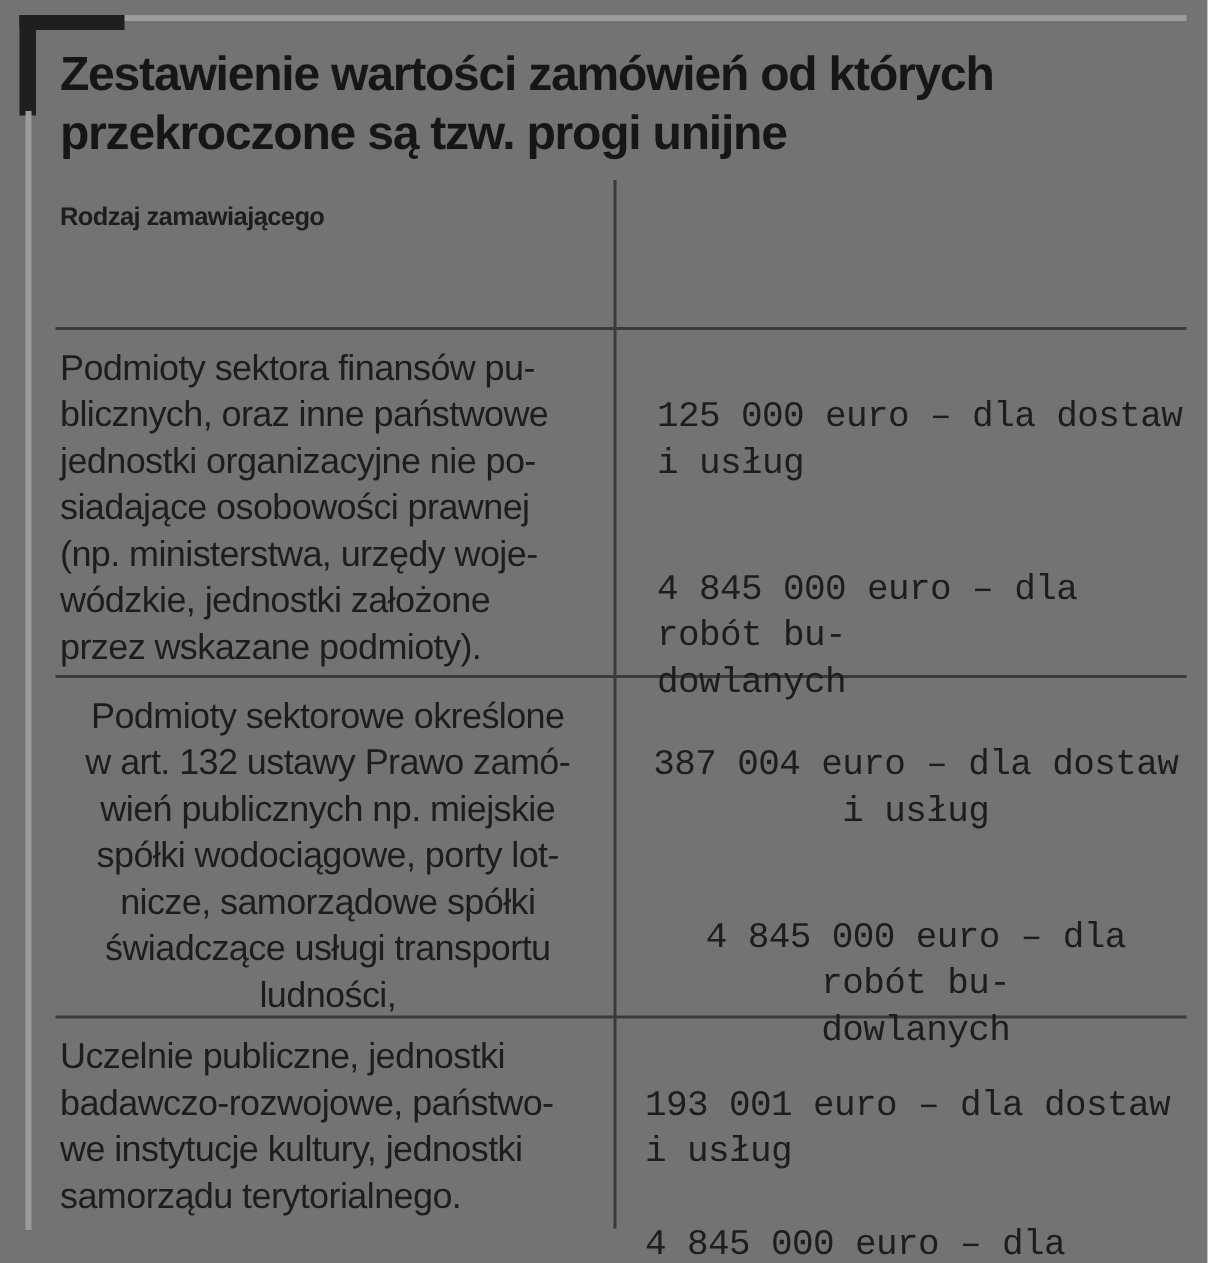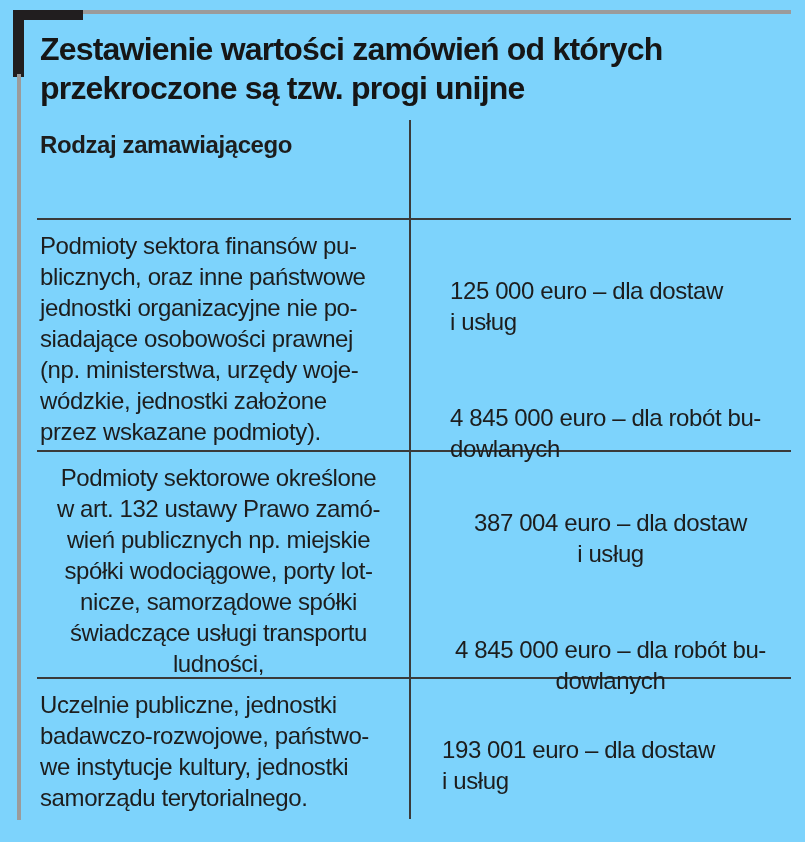--- a/index.html
+++ b/index.html
@@ -5,21 +5,21 @@
   :root{
     --rule-gray:#9b9b9b;
     --rule-dark:#3a3a3a;
     --ink:#1d1d1d;
     --bracket:#211e1f;
   }
   html,body{margin:0;padding:0;background:#ffffff;}
   .page{
     position:relative;
     width:805px;height:842px;
-    background:#7dd3fc;
+    background:#737373;
     overflow:hidden;
     font-family:"Liberation Sans","DejaVu Sans",sans-serif;
     color:var(--ink);
   }
   
   .top-rule{position:absolute;left:80px;top:10px;width:711px;height:4px;background:var(--rule-gray);}
   .bracket-h{position:absolute;left:13px;top:10px;width:70px;height:10px;background:var(--bracket);}
   .bracket-v{position:absolute;left:13px;top:10px;width:11px;height:67px;background:var(--bracket);}
   .left-rule{position:absolute;left:17px;top:74px;width:4px;height:746px;background:var(--rule-gray);}
 
@@ -35,22 +35,22 @@
   .row.header{height:98px;}
   .row.r1{height:232px;gap:16px;}
   .row.r2{height:227px;text-align:center;}
   .row.r3{height:142px;}
   .cell{box-sizing:border-box;white-space:pre-line;}
   .cell.left{width:372px;padding:10px 12px 0 3px;}
   .cell.right{width:382px;padding:12px 0 0 21px;}
   .cell, .cell div{
     font-size:24px;line-height:31px;letter-spacing:-0.4px;
   }
-  .th{font-weight:bold;line-height:30px;padding-top:3px;font-size:24px;}
-  .cell.right .val{margin:12px;}
+  .th{font-weight:bold;line-height:30px;padding-top:3px;font-size:17px;}
+  .cell.right .val{margin:0;font-family:Liberation Mono, monospace;}
   .row.gapped .val + .val{margin-top:22px;}
   .row.r3 .val + .val{margin-top:0;}
   .col-rule{
     position:absolute;left:372px;top:0;width:2px;height:699px;
     background:var(--rule-dark);
   }
 </style>
 </head>
 <body>
 

